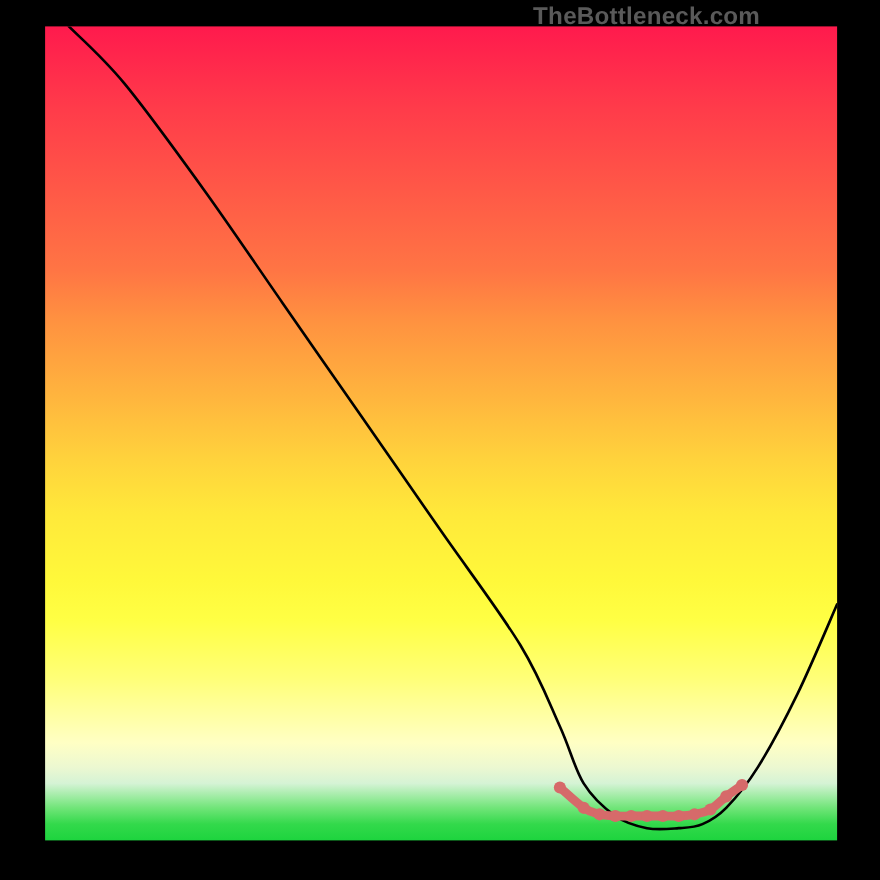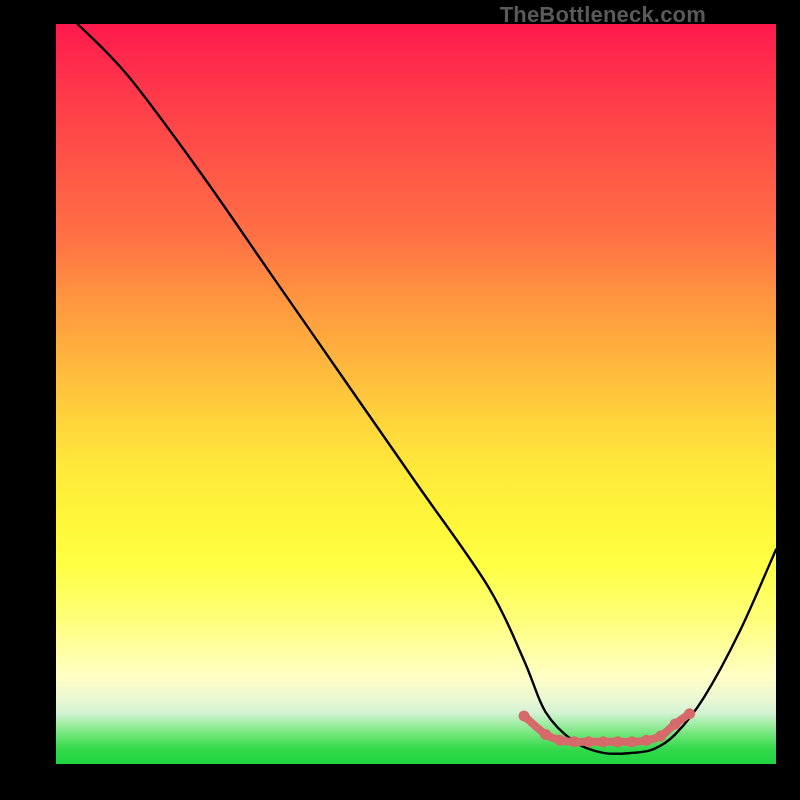--- a/index.html
+++ b/index.html
@@ -5,21 +5,21 @@
   html, body {
     margin: 0;
     padding: 0;
     width: 800px;
     height: 800px;
     background: #000;
     overflow: hidden;
   }
   .chart-frame {
     position: absolute;
-    left: 16px;
+    left: 1px;
     top: 0;
     width: 696px;
     height: 800px;
     background: #000;
   }
   .plot-area {
     position: absolute;
     left: 40px;
     top: 24px;
     width: 720px;

